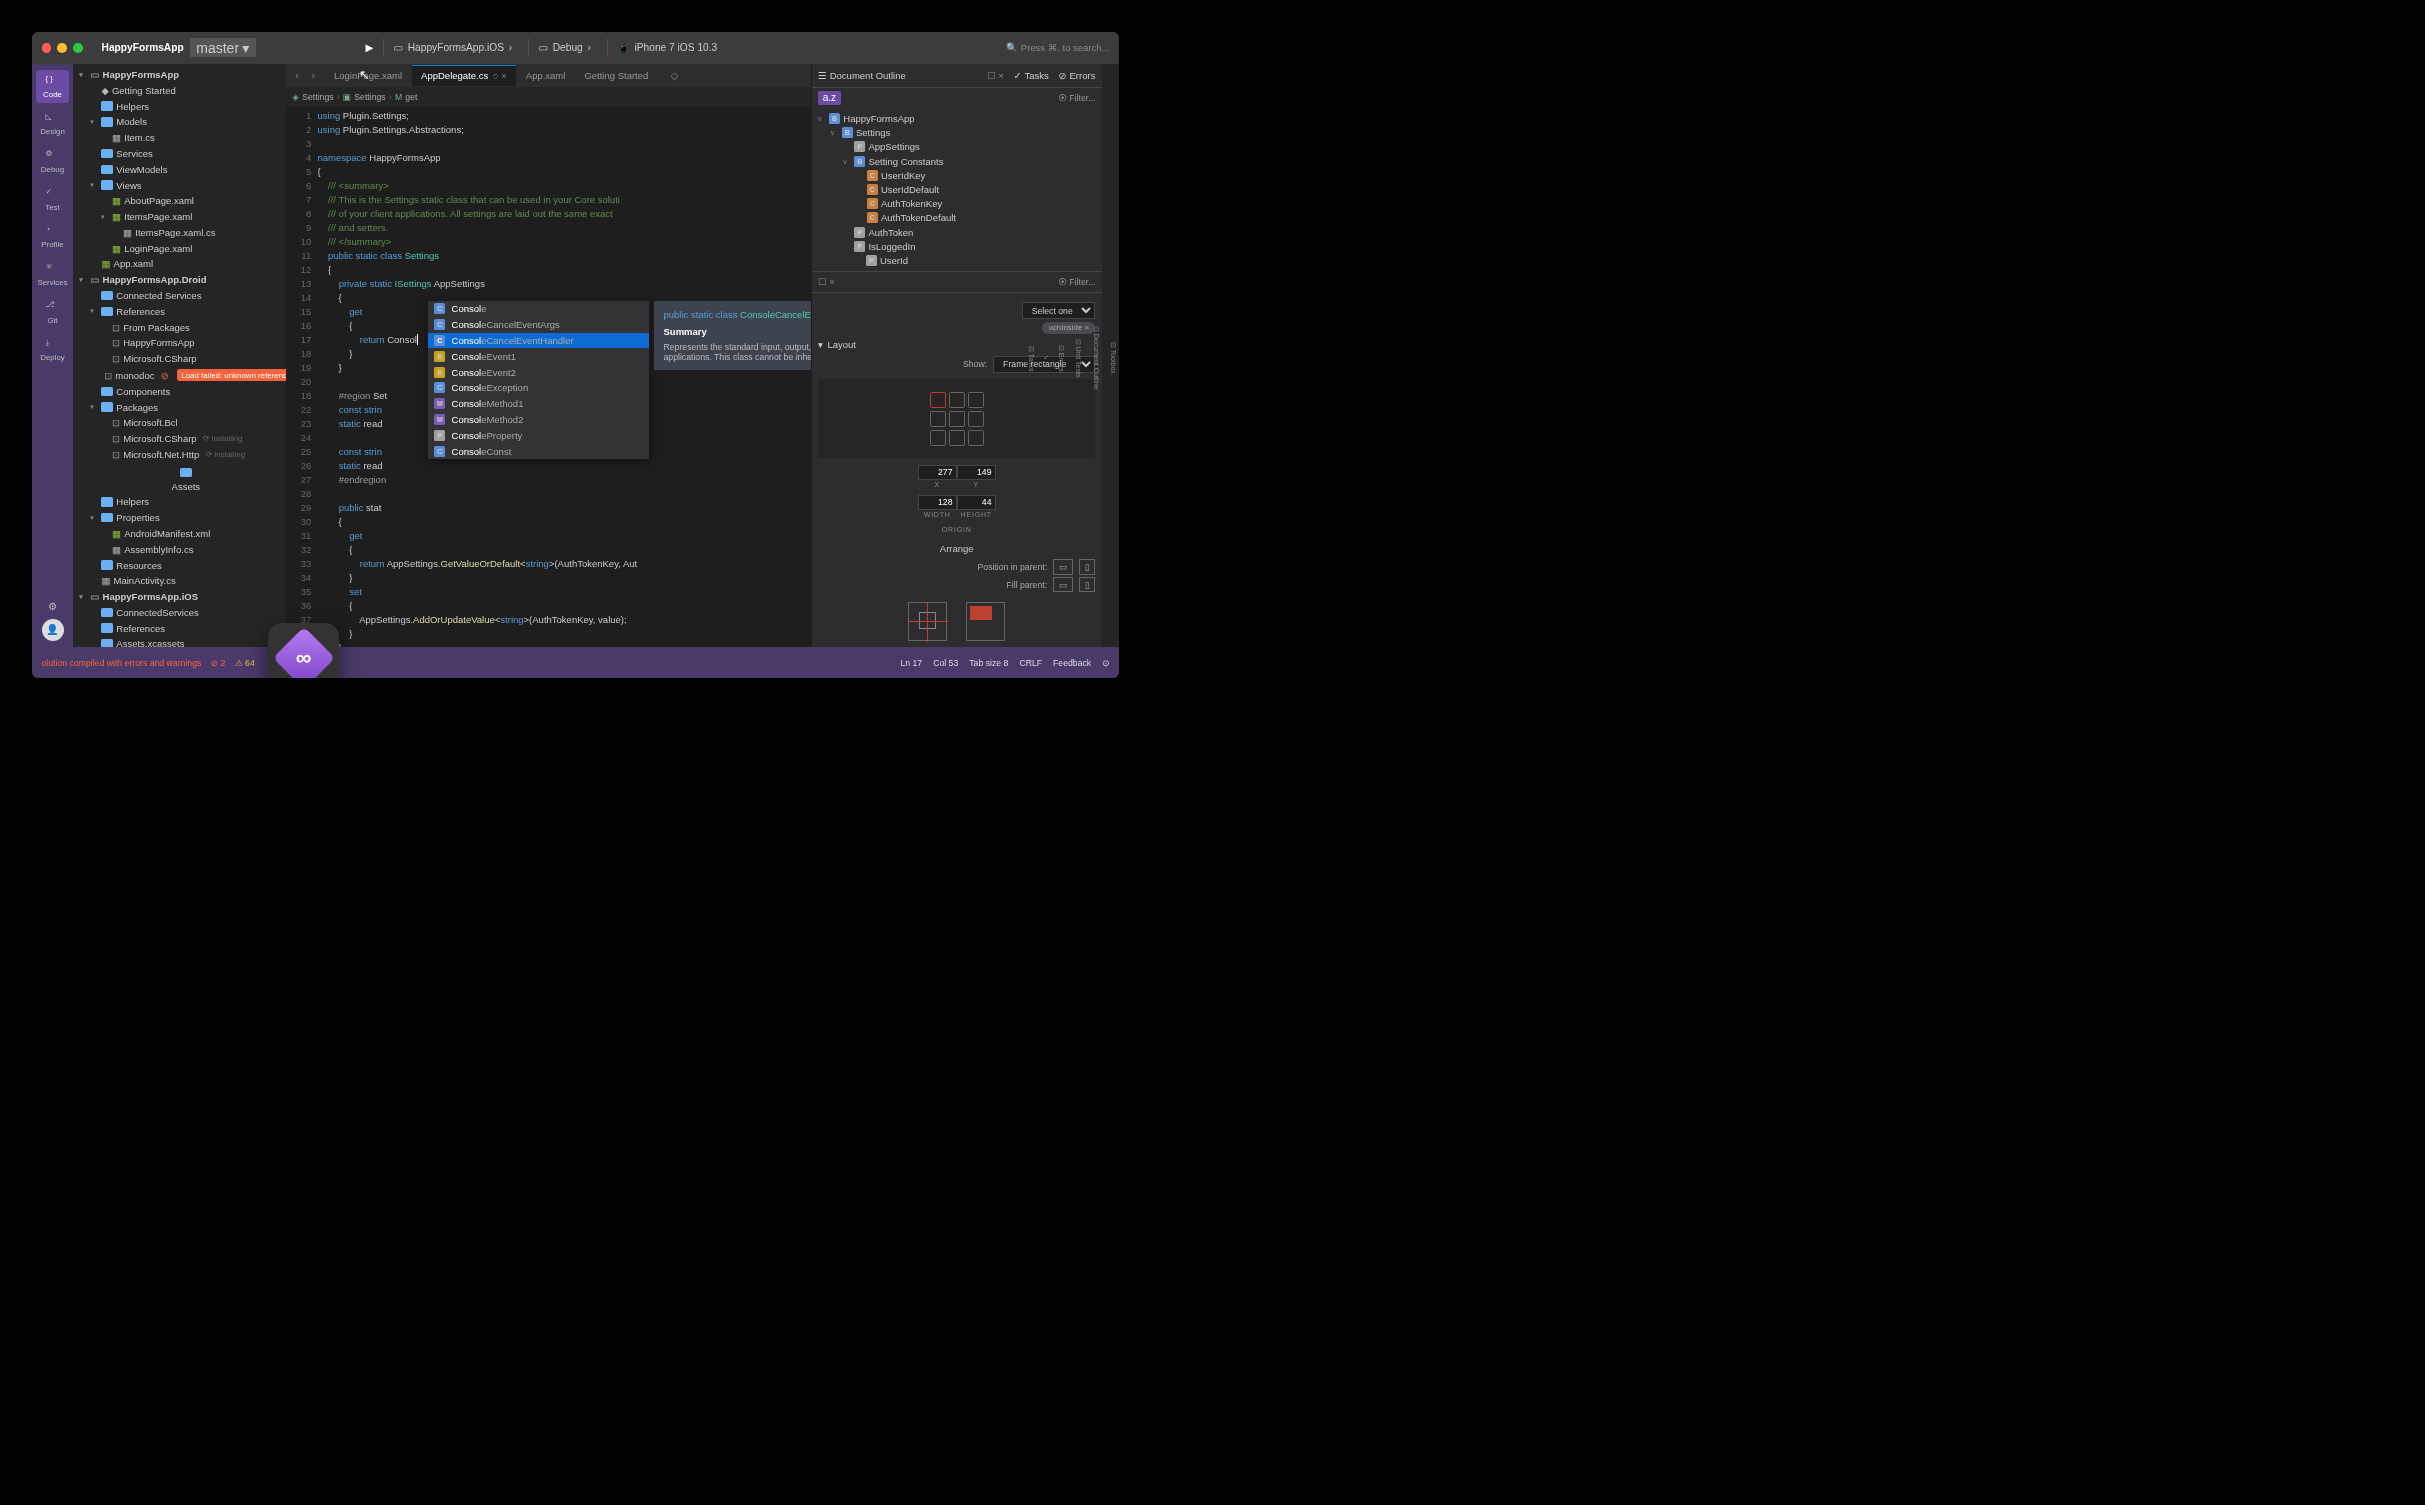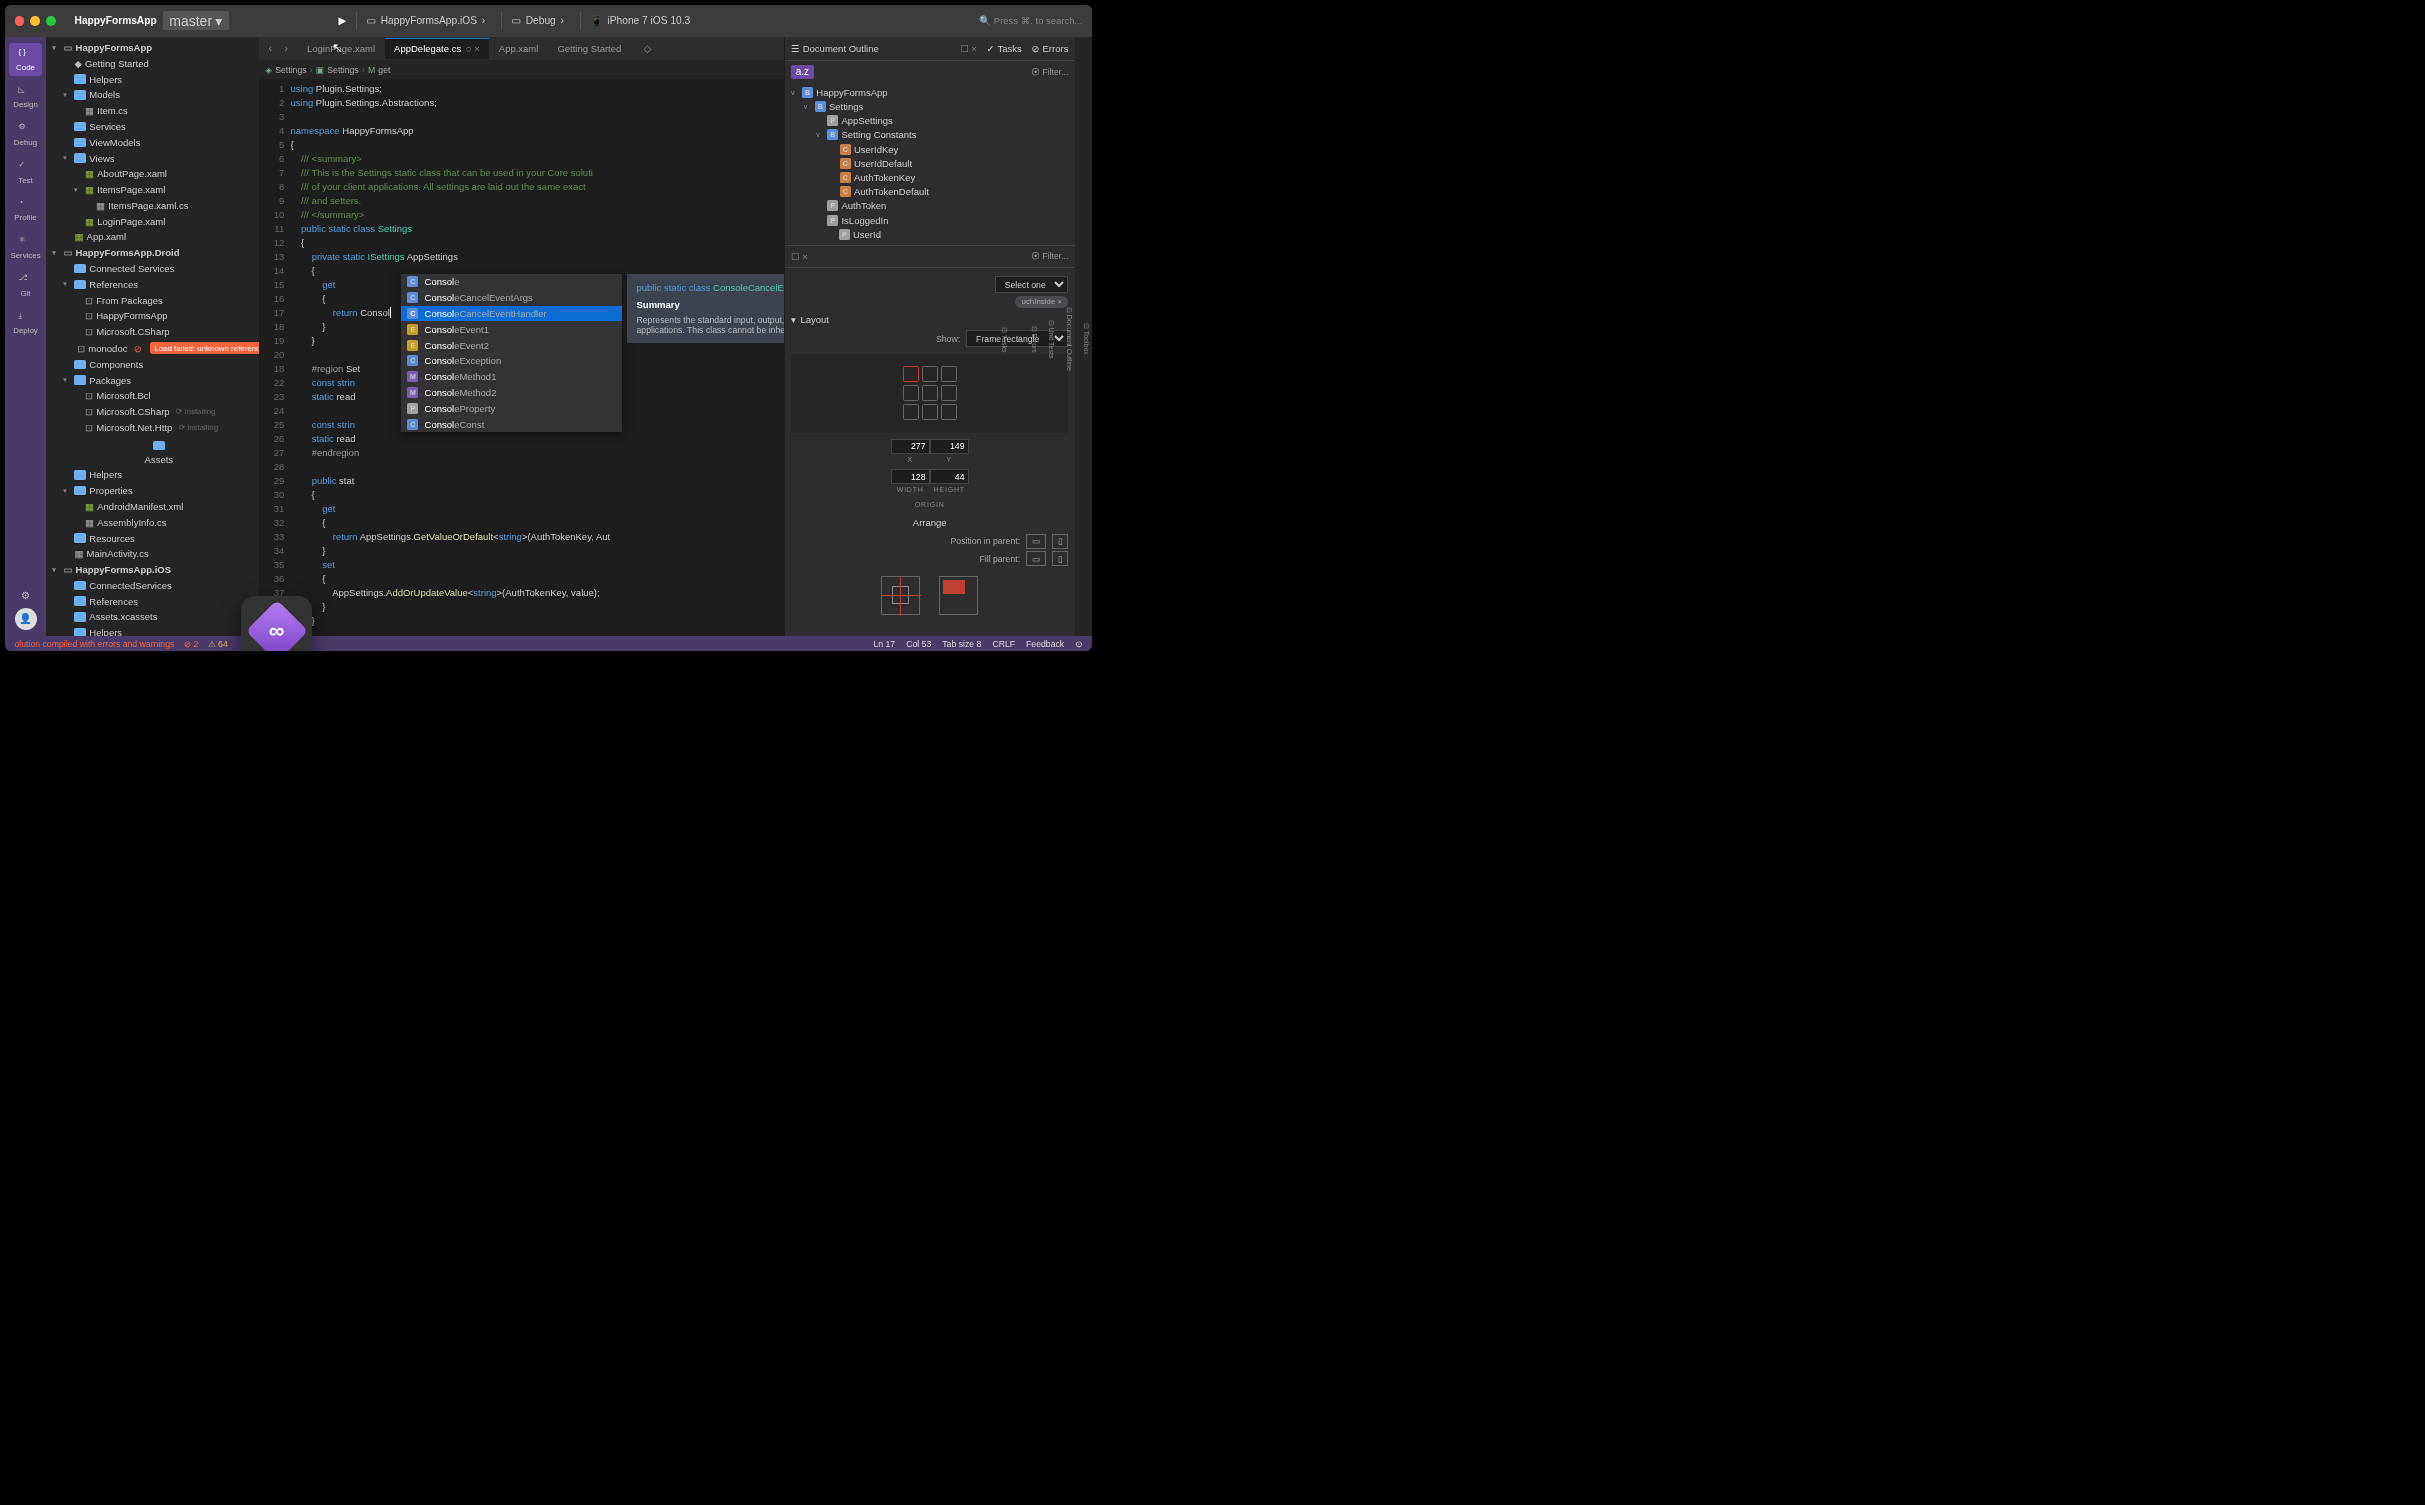--- a/index.html
+++ b/index.html
@@ -1,17 +1,17 @@
 <!DOCTYPE html>
 <html style="font-size:12.6px"><head>
 <meta charset="utf-8">
 <style>
 * { margin: 0; padding: 0; box-sizing: border-box; font-family: -apple-system, BlinkMacSystemFont, "Segoe UI", sans-serif; }
 body { background: #000; color: #ccc; font-size: 10.2px; overflow: hidden; }
-.window { width: 1087px; height: 646px; background: #2d2d30; border-radius: 6.3px; overflow: hidden; display: flex; flex-direction: column; position: relative; margin: 5px; }
+.window { width: 1087px; height: 646px; background: #2d2d30; border-radius: 6.3px; overflow: hidden; display: flex; flex-direction: column; position: relative; margin: 32px; }
 .titlebar { height: 31.5px; background: #3c3c3c; display: flex; align-items: center; padding: 0 9.5px; }
 .traffic-lights { display: flex; gap: 6.3px; margin-right: 19px; }
 .tl { width: 9.5px; height: 9.5px; border-radius: 50%; }
 .tl.red { background: #ff5f57; }
 .tl.yellow { background: #febc2e; }
 .tl.green { background: #28c840; }
 .app-title { font-weight: 600; color: #fff; font-size: 10.2px; }
 .branch-badge { background: #555; padding: 1.6px 6.3px; border-radius: 0; margin-left: 6.3px; font-size: 14px; display: inline-flex; align-items: center; gap: 3.2px; }
 .run-btn { margin-left: 110px; color: #fff; }
 .ctx-item { padding: 3.2px 6.3px; color: #ccc; display: flex; align-items: center; gap: 4.7px; border-left: 0.8px solid #555; margin-left: 9.5px; padding-left: 9.5px; }
@@ -81,21 +81,21 @@
 .layout-grid { display: grid; grid-template-columns: repeat(3, 15.8px); grid-template-rows: repeat(3, 15.8px); gap: 3.2px; }
 .lg-dot { width: 100%; height: 100%; border: 0.8px solid #666; border-radius: 1.6px; }
 .layout-vals { display: flex; margin: 6.3px 0; justify-content: center; }
 .lv-col { text-align: center; }
 .lv-input { background: #1e1e1e; border: 0.8px solid #444; color: #fff; width: 39px; text-align: right; padding: 1.6px 3.2px; font-size: 8.7px; }
 .lv-label { font-size: 7px; color: #888; letter-spacing: 0.8px; margin-top: 1.6px; }
 .arrange-row { display: flex; gap: 19px; justify-content: center; margin-top: 9.5px; }
 .arrange-box { width: 39px; height: 39px; border: 0.8px solid #666; position: relative; }
 .toolbox-strip { width: 17.3px; background: #252526; display: flex; flex-direction: column; align-items: center; font-size: 7px; color: #888; writing-mode: vertical-rl; padding-top: 6.3px; gap: 6.3px; }
 .strip-tab { padding: 6.3px 1.6px; }
-.status-bar { height: 15px; background: #4a3a6a; display: flex; align-items: center; padding: 0 9.5px; font-size: 8.7px; color: #ddd; gap: 9.5px; }
+.status-bar { height: 31px; background: #4a3a6a; display: flex; align-items: center; padding: 0 9.5px; font-size: 8.7px; color: #ddd; gap: 9.5px; }
 .status-msg { color: #f9633b; }
 .status-err { color: #f9633b; }
 .status-warn { color: #e6b84a; }
 .status-right { margin-left: auto; display: flex; gap: 11px; align-items: center; }
 .dock-icon { position: absolute; left: 236px; bottom: -15.8px; width: 71px; height: 71px; background: #333; border-radius: 14px; display: flex; align-items: center; justify-content: center; box-shadow: 0 6.3px 19px rgba(0,0,0,0.5); }
 .vs-diamond { width: 44px; height: 44px; background: linear-gradient(135deg, #b67ef0, #7a3fc7); transform: rotate(45deg); border-radius: 6.3px; }
 .vs-inf { position: absolute; color: #fff; font-size: 22px; font-weight: bold; }
 .cursor-arrow { position: absolute; left: 327px; top: 35px; color: #fff; font-size: 12.6px; pointer-events: none; z-index: 100; }
 </style>
 </head>

